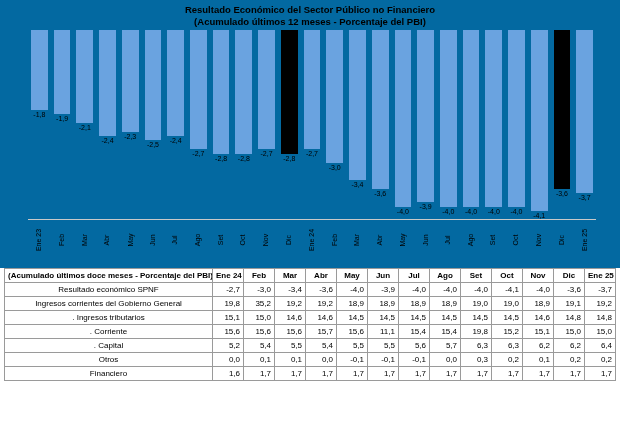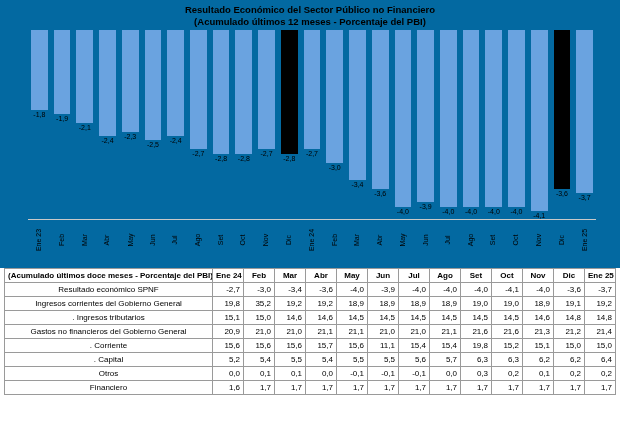--- a/index.html
+++ b/index.html
@@ -360,36 +360,20 @@
             <td class="num">14,5</td>
             <td class="num">14,5</td>
             <td class="num">14,5</td>
             <td class="num">14,5</td>
             <td class="num">14,5</td>
             <td class="num">14,6</td>
             <td class="num">14,8</td>
             <td class="num">14,8</td>
           </tr>
           <tr>
-            <td class="rowlabel">Gastos no financieros del Gobierno General</td>
-            <td class="num">20,9</td>
-            <td class="num">21,0</td>
-            <td class="num">21,0</td>
-            <td class="num">21,1</td>
-            <td class="num">21,1</td>
-            <td class="num">21,0</td>
-            <td class="num">21,0</td>
-            <td class="num">21,1</td>
-            <td class="num">21,6</td>
-            <td class="num">21,6</td>
-            <td class="num">21,3</td>
-            <td class="num">21,2</td>
-            <td class="num">21,4</td>
-          </tr>
-          <tr>
             <td class="rowlabel">.  Corriente</td>
             <td class="num">15,6</td>
             <td class="num">15,6</td>
             <td class="num">15,6</td>
             <td class="num">15,7</td>
             <td class="num">15,6</td>
             <td class="num">11,1</td>
             <td class="num">15,4</td>
             <td class="num">15,4</td>
             <td class="num">19,8</td>

